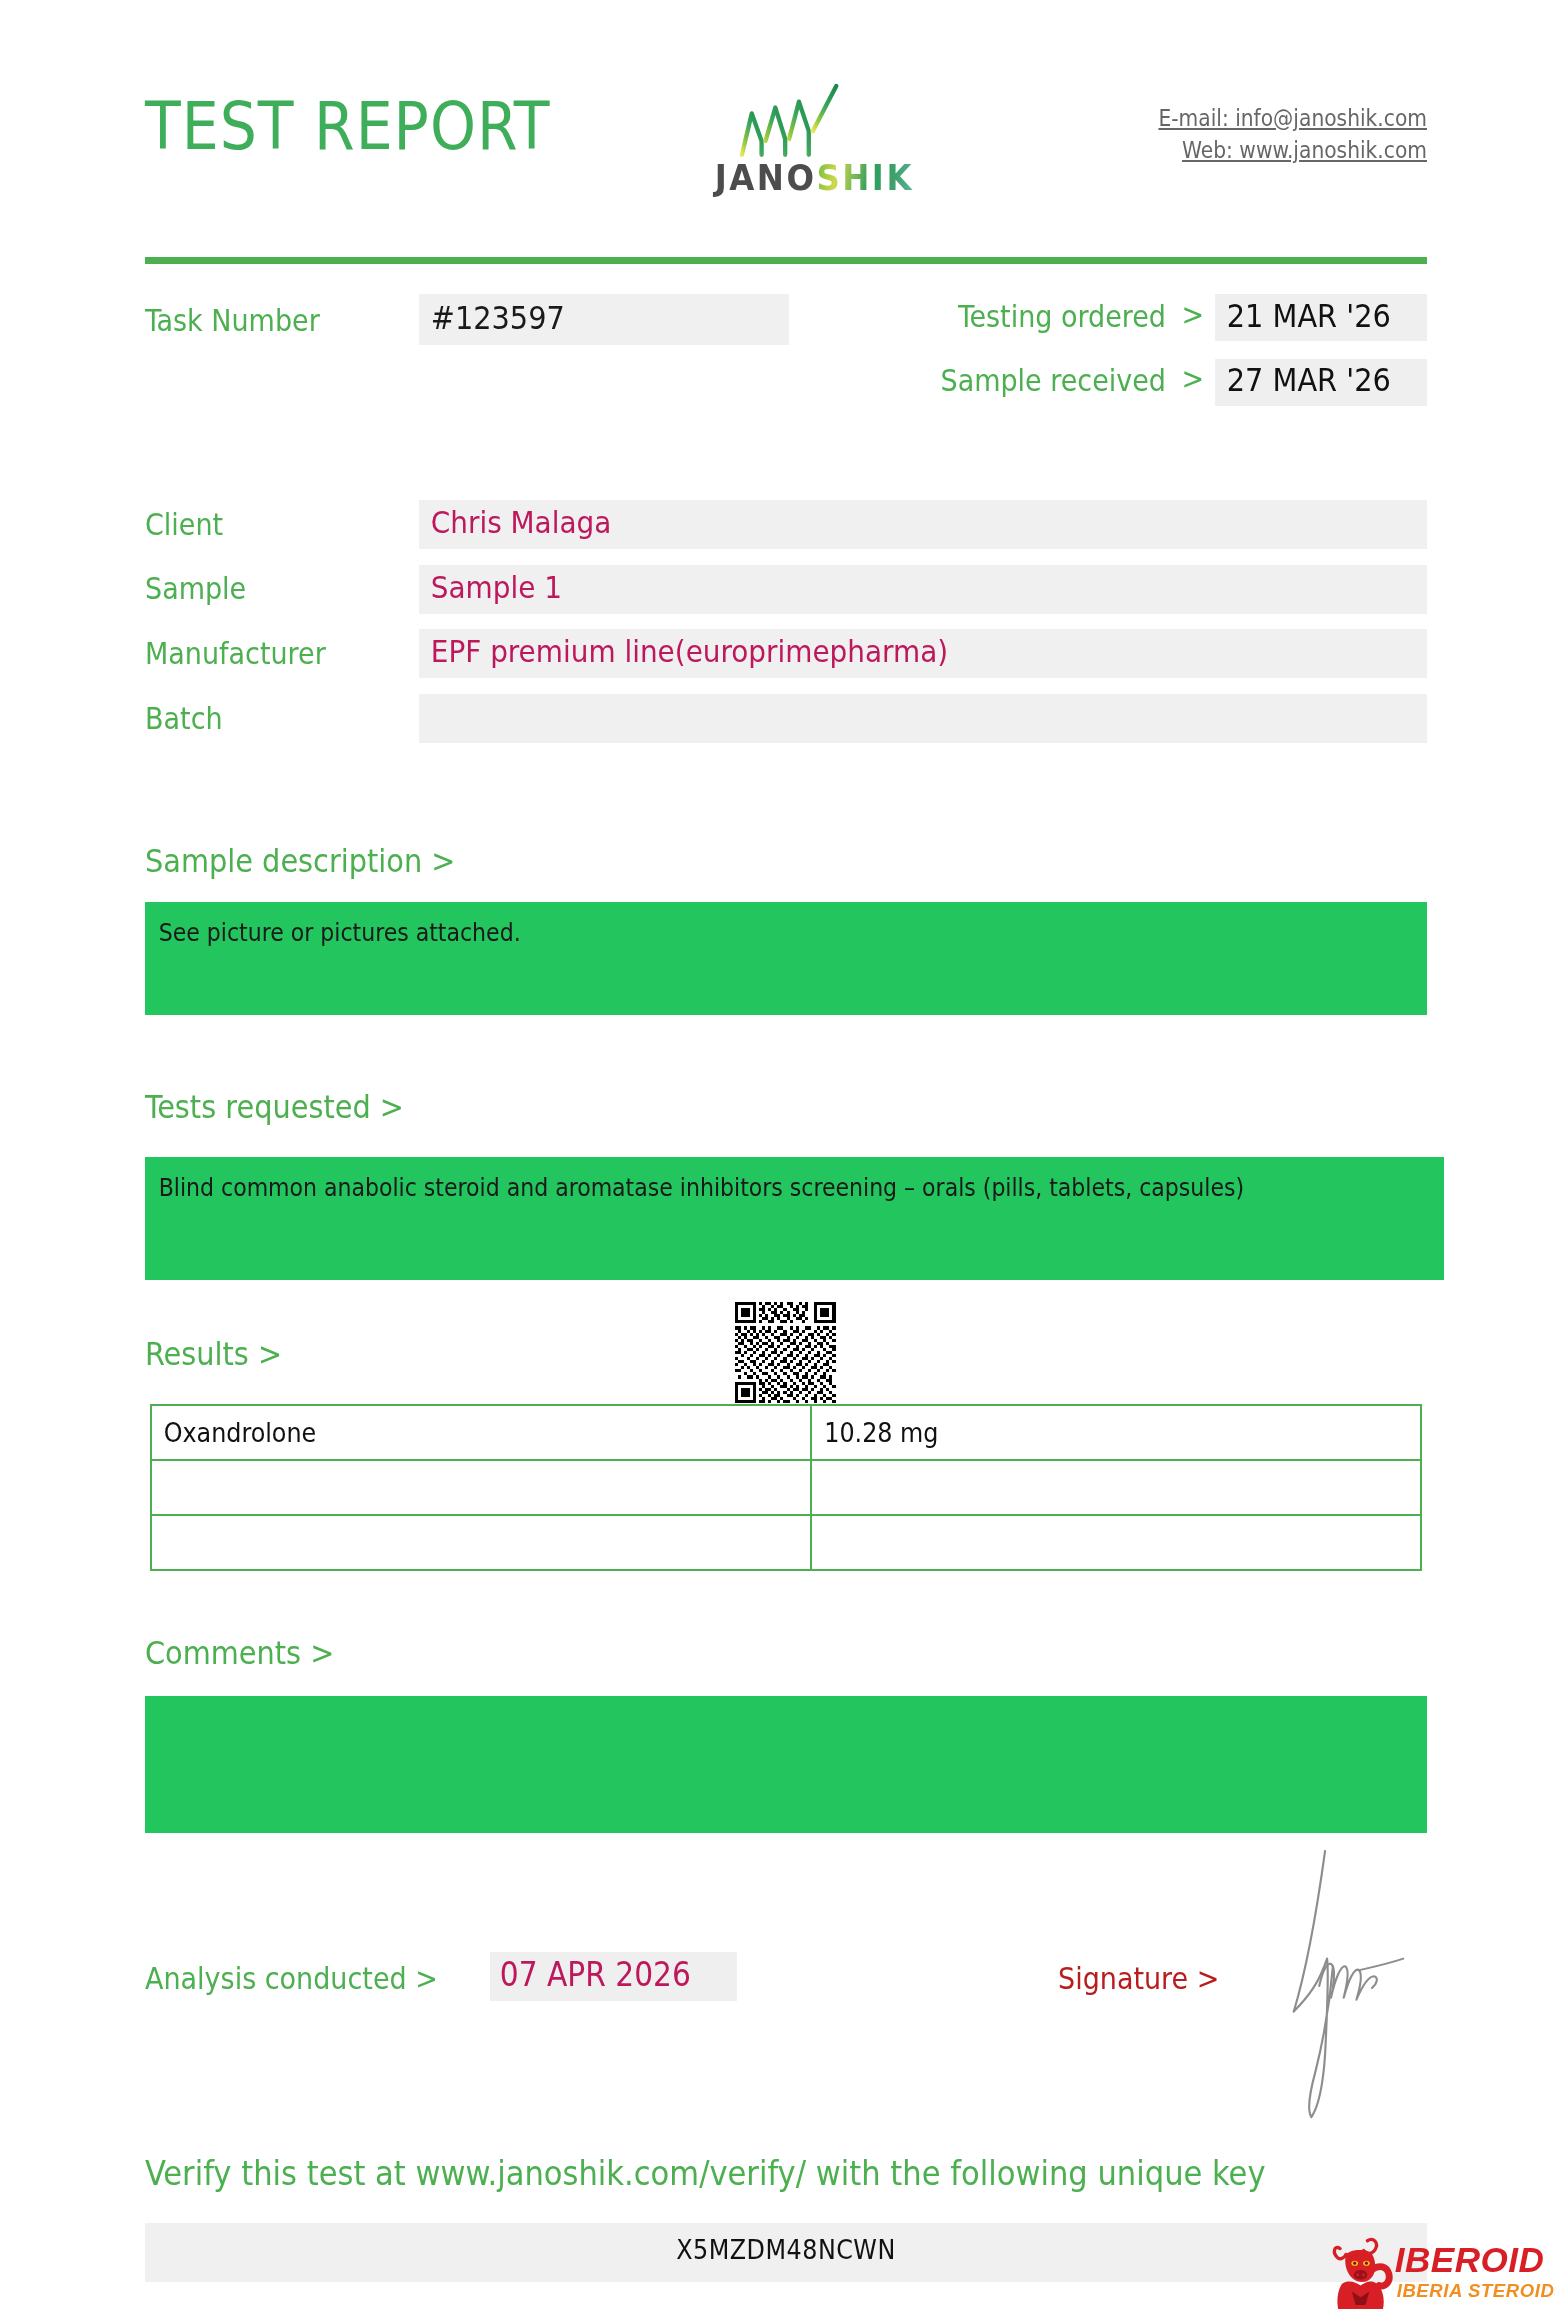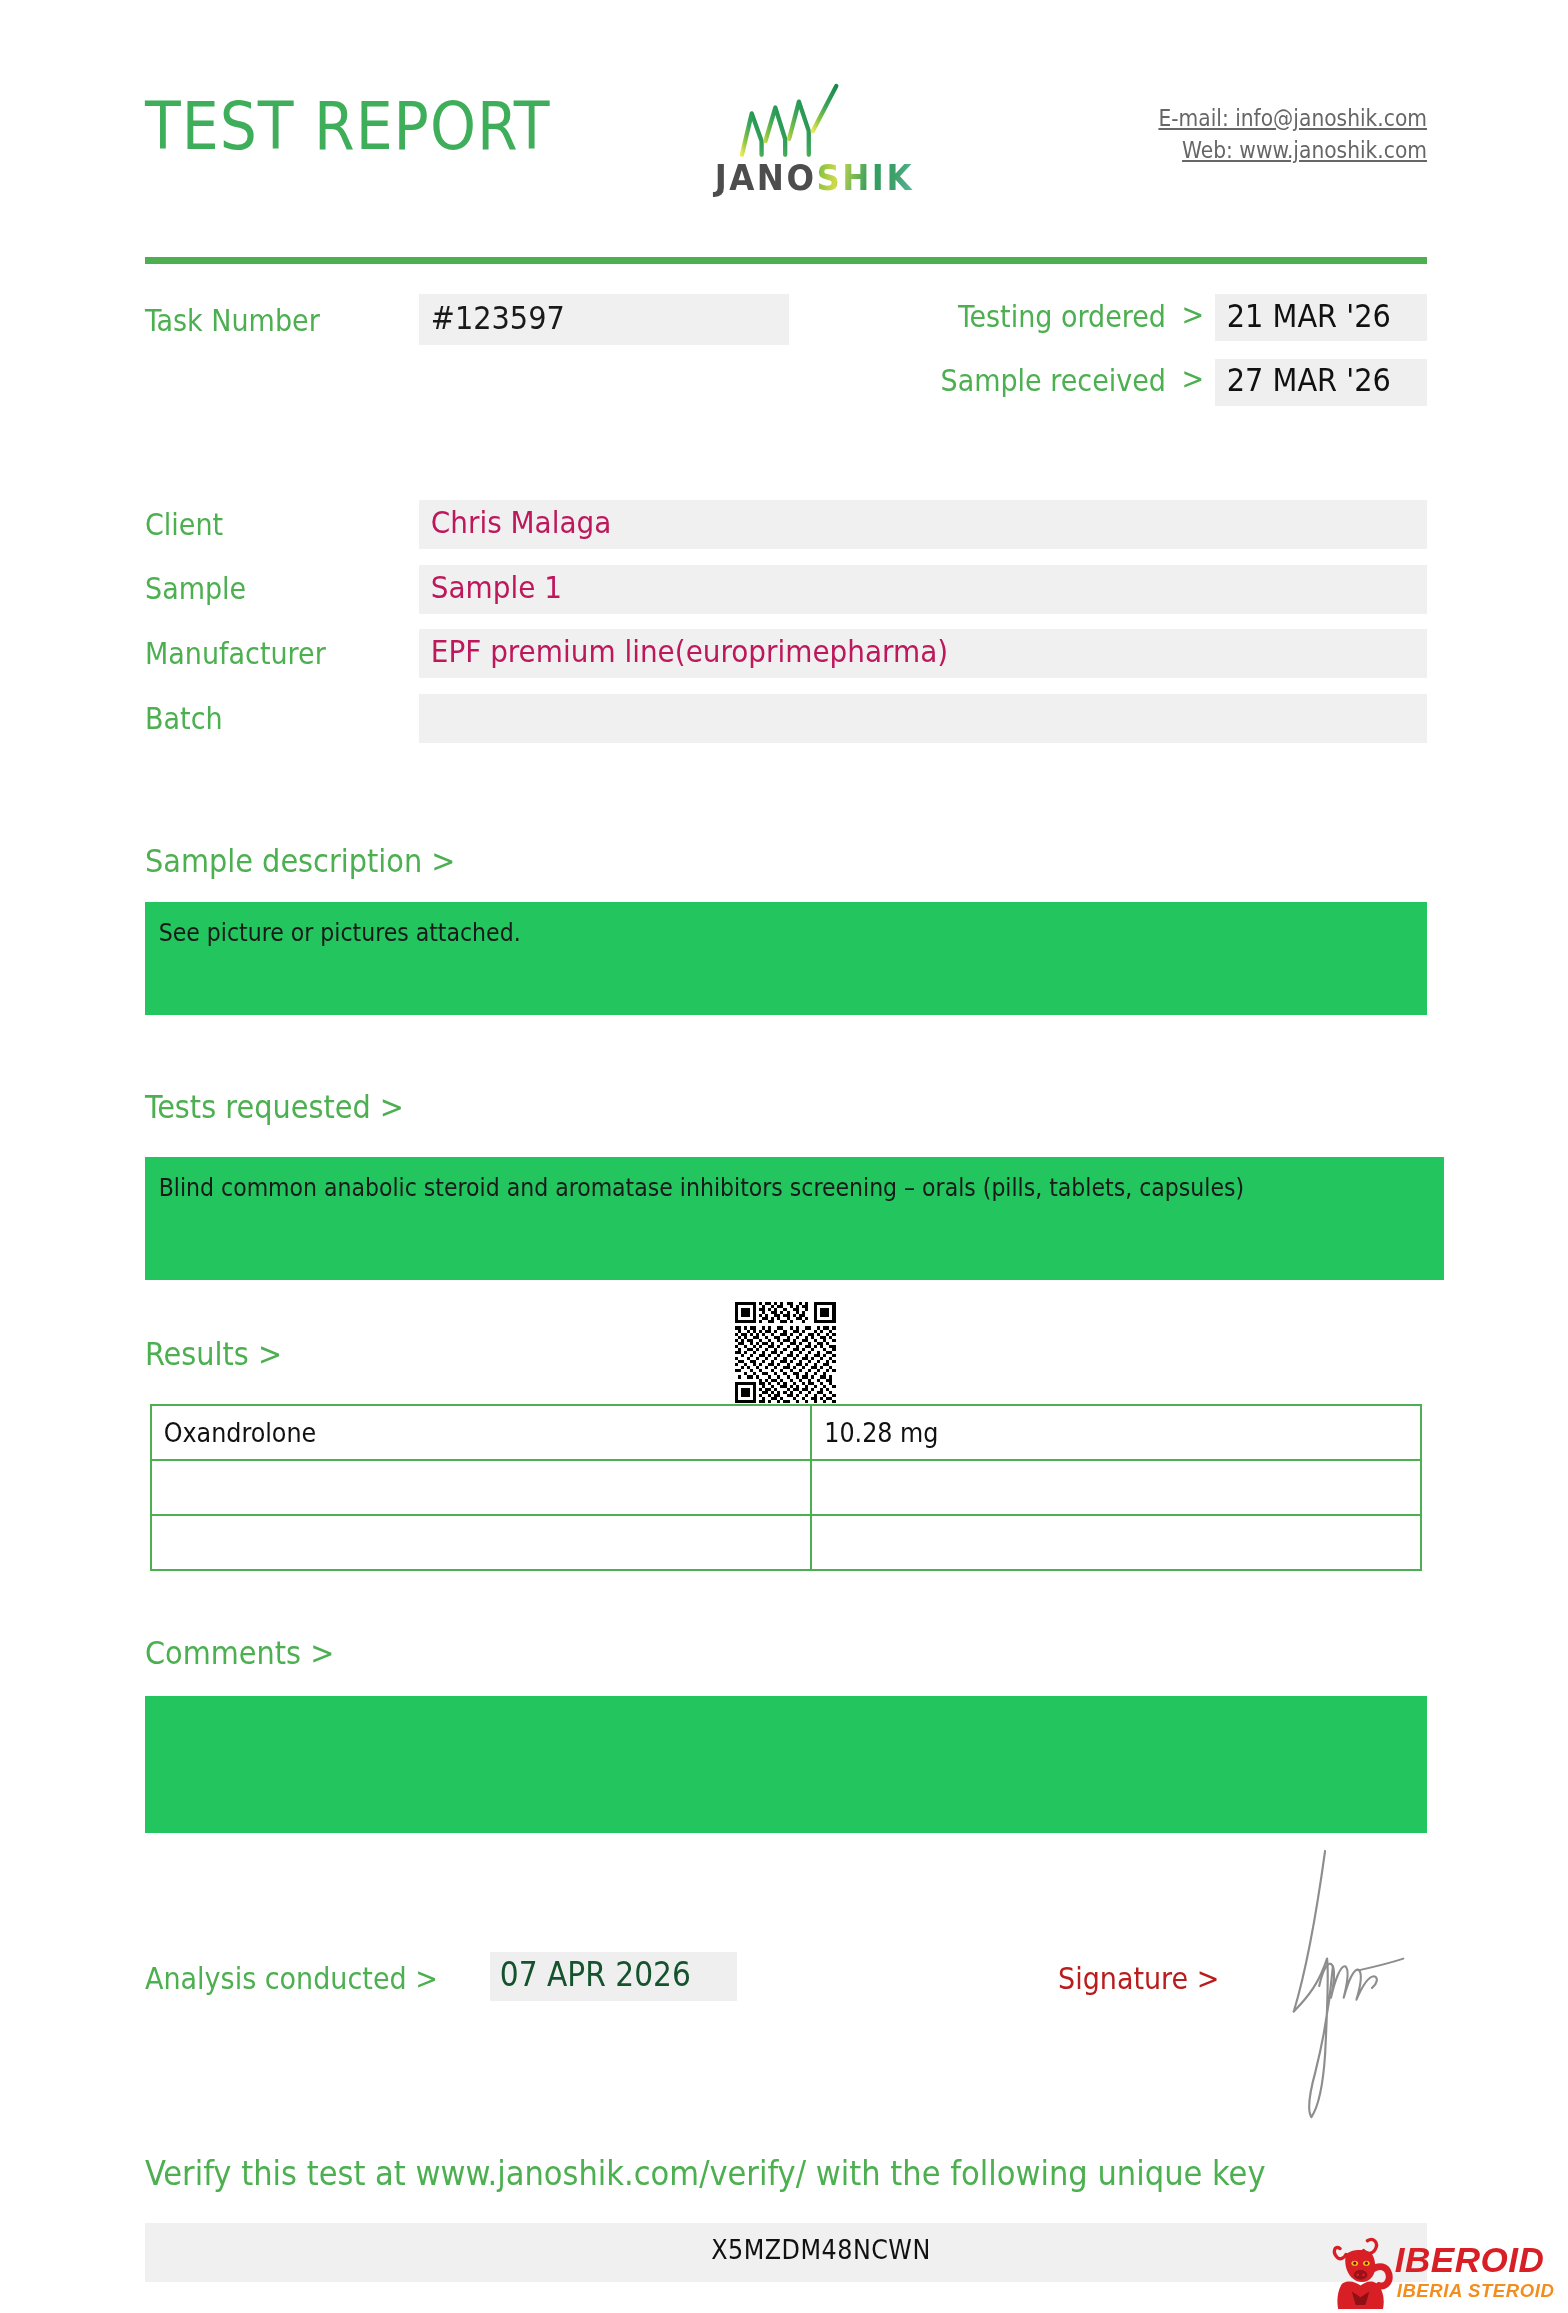--- a/index.html
+++ b/index.html
@@ -282,21 +282,21 @@
     top: 0;
     width: 247px;
     height: 49px;
     background: #efefef;
   }
   .analysis-value {
     position: absolute;
     left: 9.8px;
     top: 5.9px;
     font-size: 33px;
-    color: #14532d;
+    color: #be185d;
     line-height: 1;
     white-space: nowrap;
   }
   .signature-label {
     position: absolute;
     left: 913px;
     top: 11.8px;
     color: #b91c1c;
     font-size: 30px;
     line-height: 1;
@@ -333,21 +333,20 @@
   .key-text {
     position: absolute;
     left: 0;
     top: 13.7px;
     width: 1282px;
     text-align: center;
     font-size: 26.5px;
     color: #111111;
     line-height: 1;
     letter-spacing: 0.5px;
-    padding-left: 35px;
   }
 
   
   .iberoid {
     position: absolute;
     left: 1328px;
     top: 2231px;
     width: 227px;
     height: 78px;
     font-style: italic;

